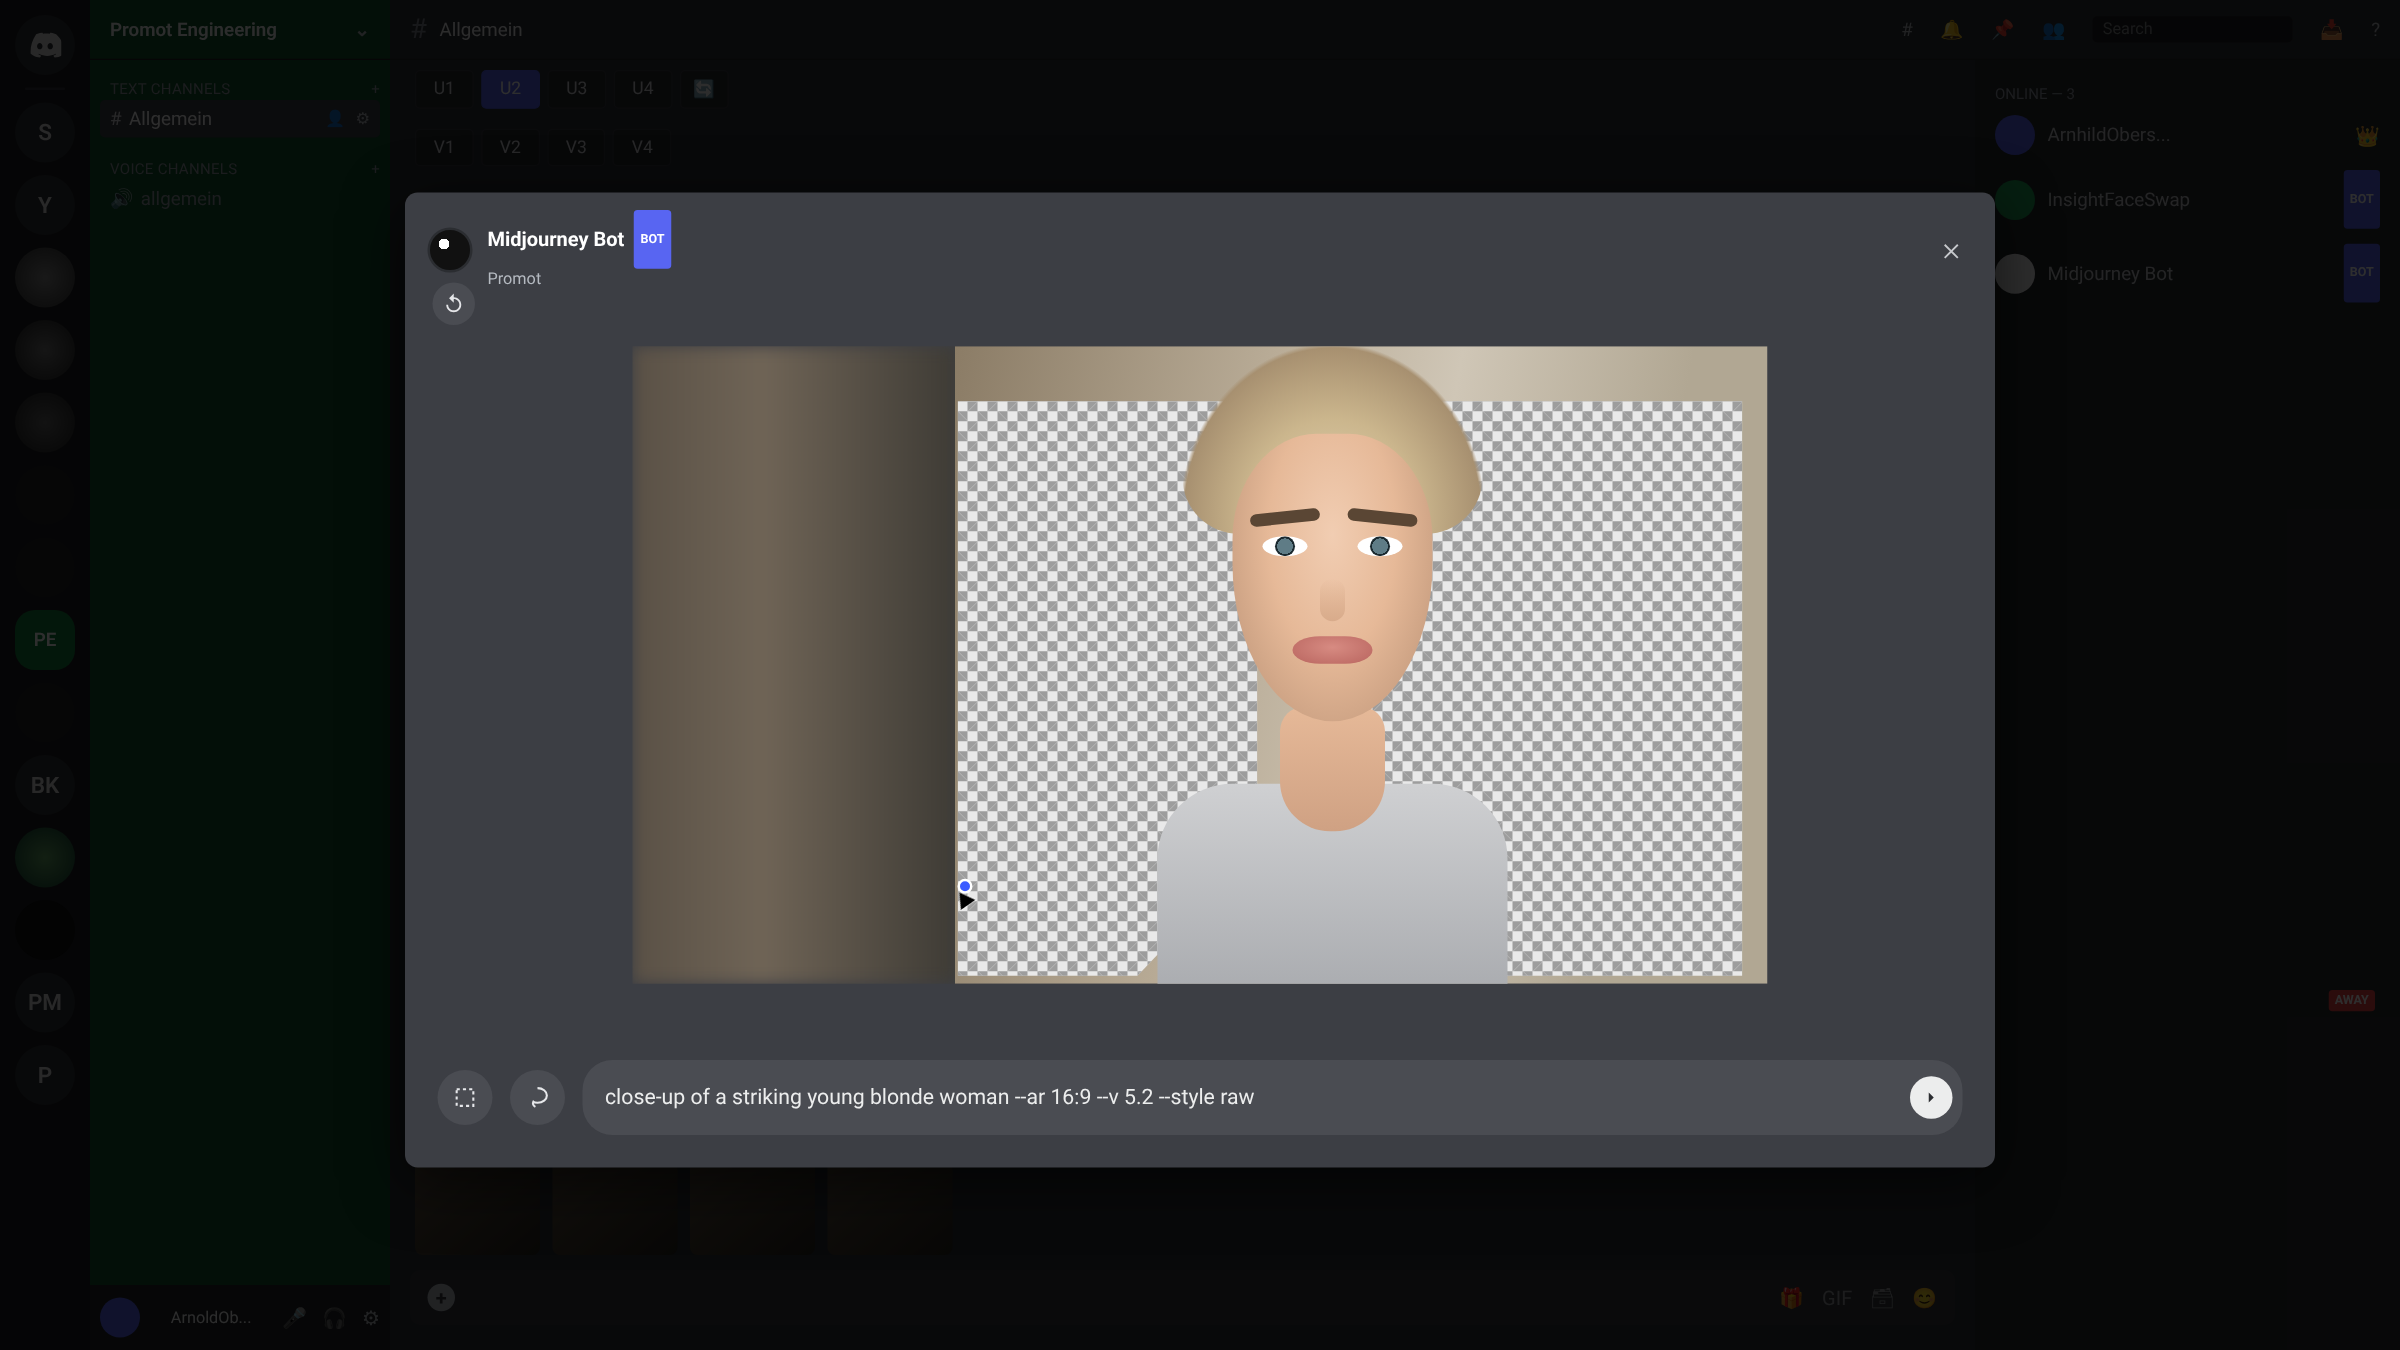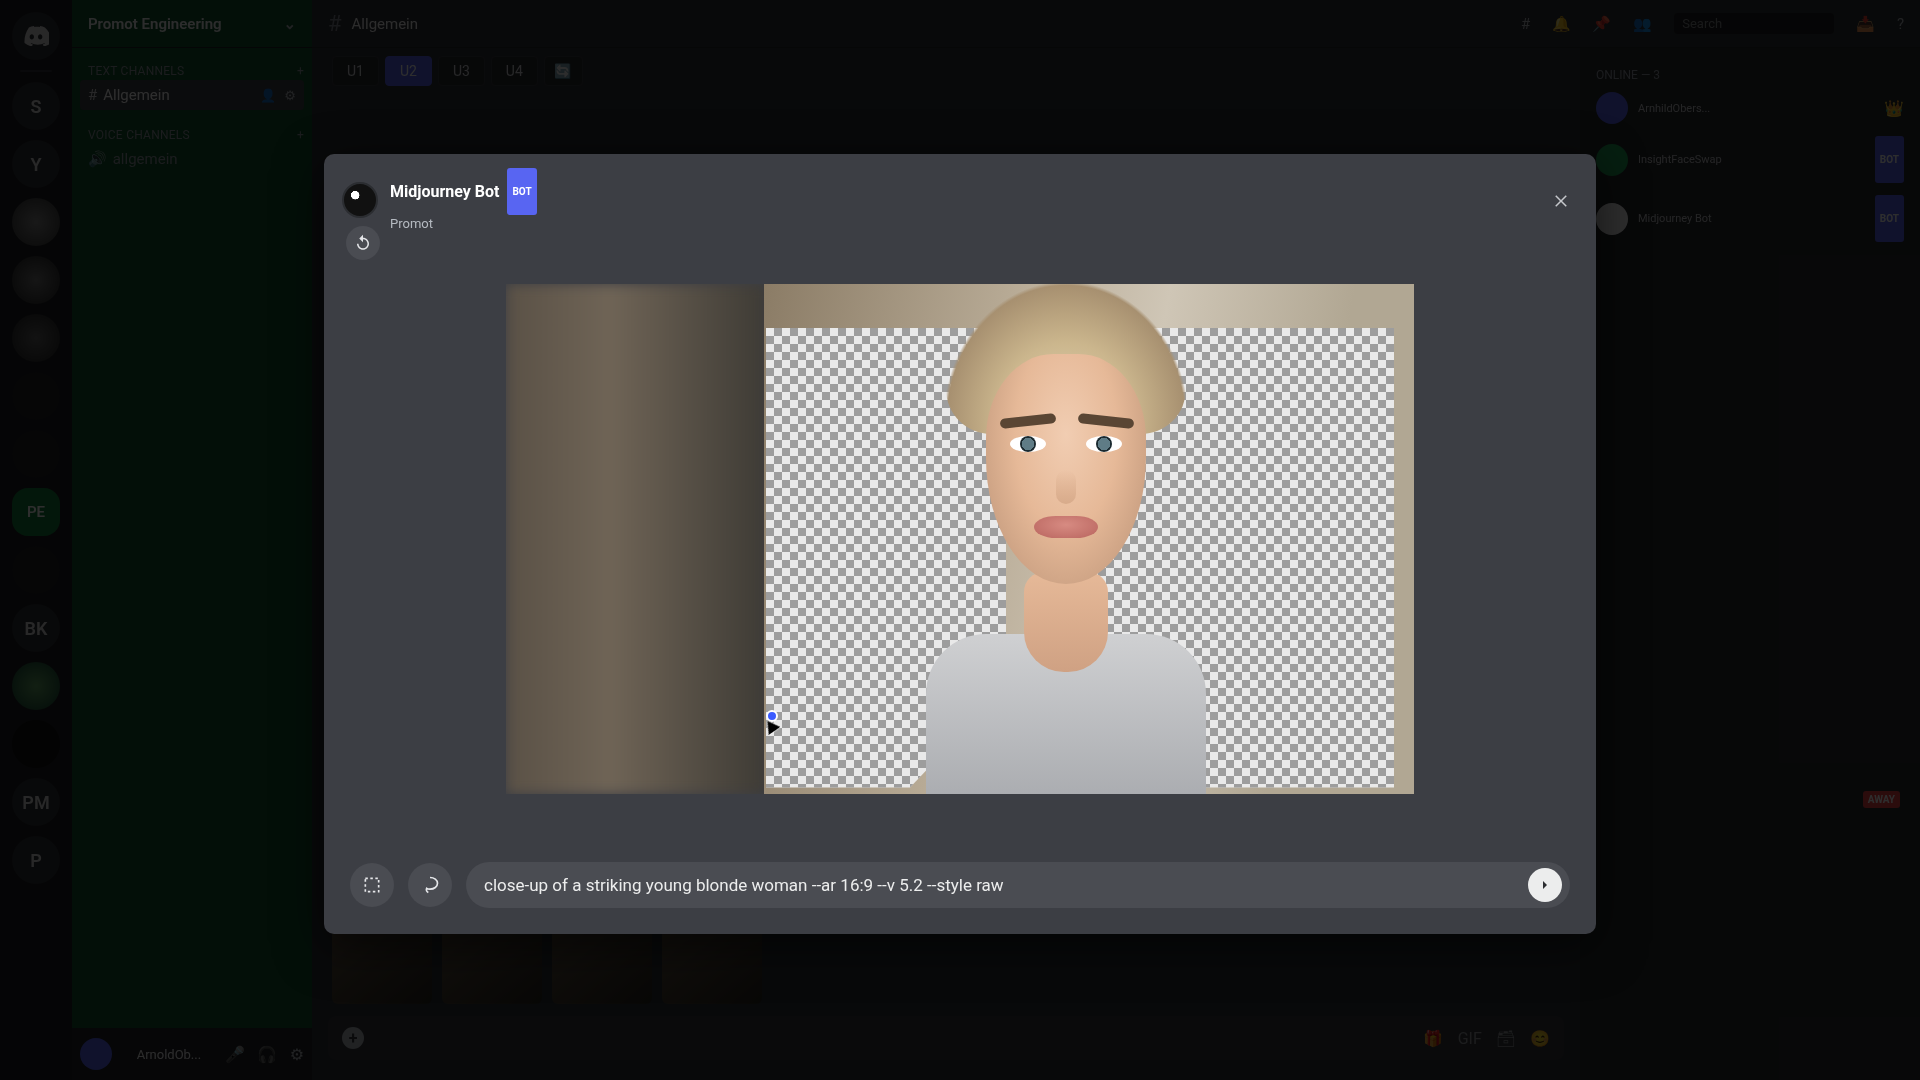--- a/index.html
+++ b/index.html
@@ -112,21 +112,21 @@
   height:44px; display:flex; align-items:center; padding:0 14px; gap:14px; color:#9a9ca1;
 }
 .msg-input .plus {
   width:22px;height:22px;border-radius:50%;background:#b5bac1;color:#383a40;
   display:flex;align-items:center;justify-content:center;font-weight:700;
 }
 .members-col { width:340px; background:#2b2d31; padding:16px 8px; overflow:hidden;}
 .mem-head { font-size:12px; color:#949ba4; padding:4px 8px; }
 .mem-row { display:flex; align-items:center; gap:10px; padding:6px 8px; }
 .mem-ava { width:32px;height:32px;border-radius:50%; background:#5865f2; }
-.mem-name { font-size:11px; color:#c7c9cc; flex:1; overflow:hidden; text-overflow:ellipsis; white-space:nowrap;}
+.mem-name { font-size:15px; color:#c7c9cc; flex:1; overflow:hidden; text-overflow:ellipsis; white-space:nowrap;}
 .bot-pill { background:#5865f2; color:#fff; font-size:10px; padding:18px 5px; border-radius:3px; font-weight:700;}
 .away-tag { background:#ef4444; color:#fff; font-size:10px; padding:3px 5px; border-radius:3px; font-weight:700;}
 
 
 .modal {
   position:absolute; z-index:10;
   left:324px; top:154px;
   width:1272px; height:780px;
   background:#3c3e44;
   border-radius:10px;
@@ -234,21 +234,21 @@
   padding: 22px 26px 26px;
 }
 .foot-btn {
   width:44px;height:44px;border-radius:50%;
   background:#4a4c52; color:#e6e7ea;
   display:flex;align-items:center;justify-content:center;
   cursor:pointer; font-size:18px;
 }
 .prompt-bar {
   flex:1; background:#4a4c52; border-radius:24px;
-  height:46px; display:flex; align-items:center;
+  height:60px; display:flex; align-items:center;
   padding:0 8px 0 18px; gap:12px;justify-content:center;
 }
 .prompt-text { flex:1; color:#eceded; font-size:17px; }
 .submit-btn {
   width:34px;height:34px;border-radius:50%;
   background:#eceded; color:#2b2d31;
   display:flex;align-items:center;justify-content:center;
   font-size:16px; cursor:pointer;
 }
 svg { display:block; }
@@ -332,20 +332,26 @@
     </div>
 
     <div class="chat-area">
       <div class="chat-msgs">
         <div class="msg-btn-row">
           <div class="msg-btn">U1</div>
           <div class="msg-btn primary">U2</div>
           <div class="msg-btn">U3</div>
           <div class="msg-btn">U4</div>
           <div class="msg-btn icon">🔄</div>
+        </div>
+        <div class="msg-btn-row">
+          <div class="msg-btn">V1</div>
+          <div class="msg-btn">V2</div>
+          <div class="msg-btn">V3</div>
+          <div class="msg-btn">V4</div>
         </div>
 
         <div class="thumbs-row">
           <div class="thumb"></div>
           <div class="thumb"></div>
           <div class="thumb"></div>
           <div class="thumb"></div>
         </div>
         <div class="msg-input">
           <div class="plus">+</div>

